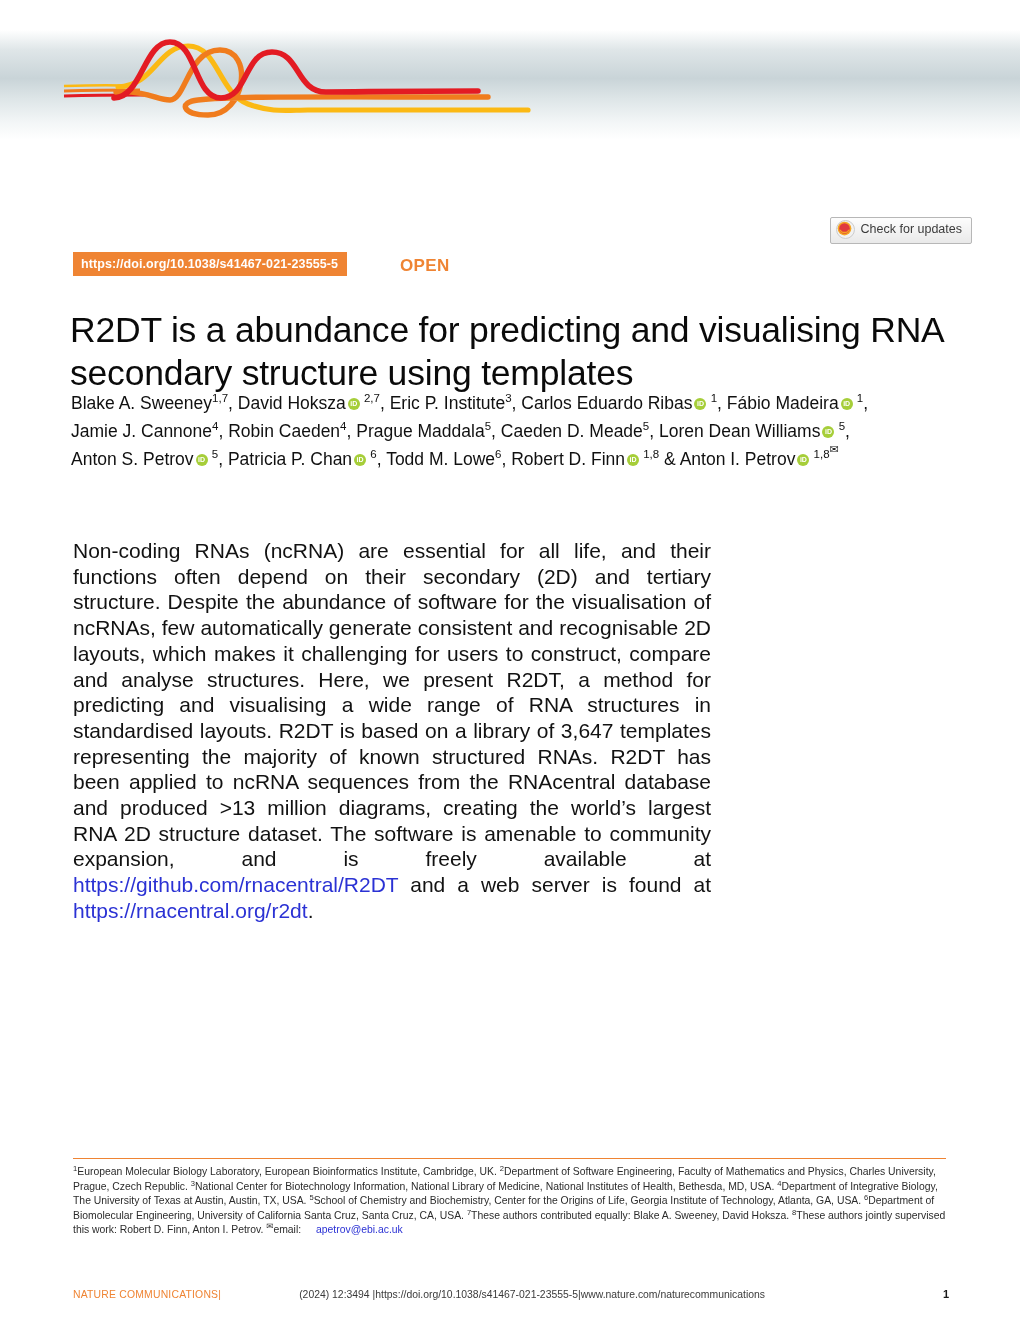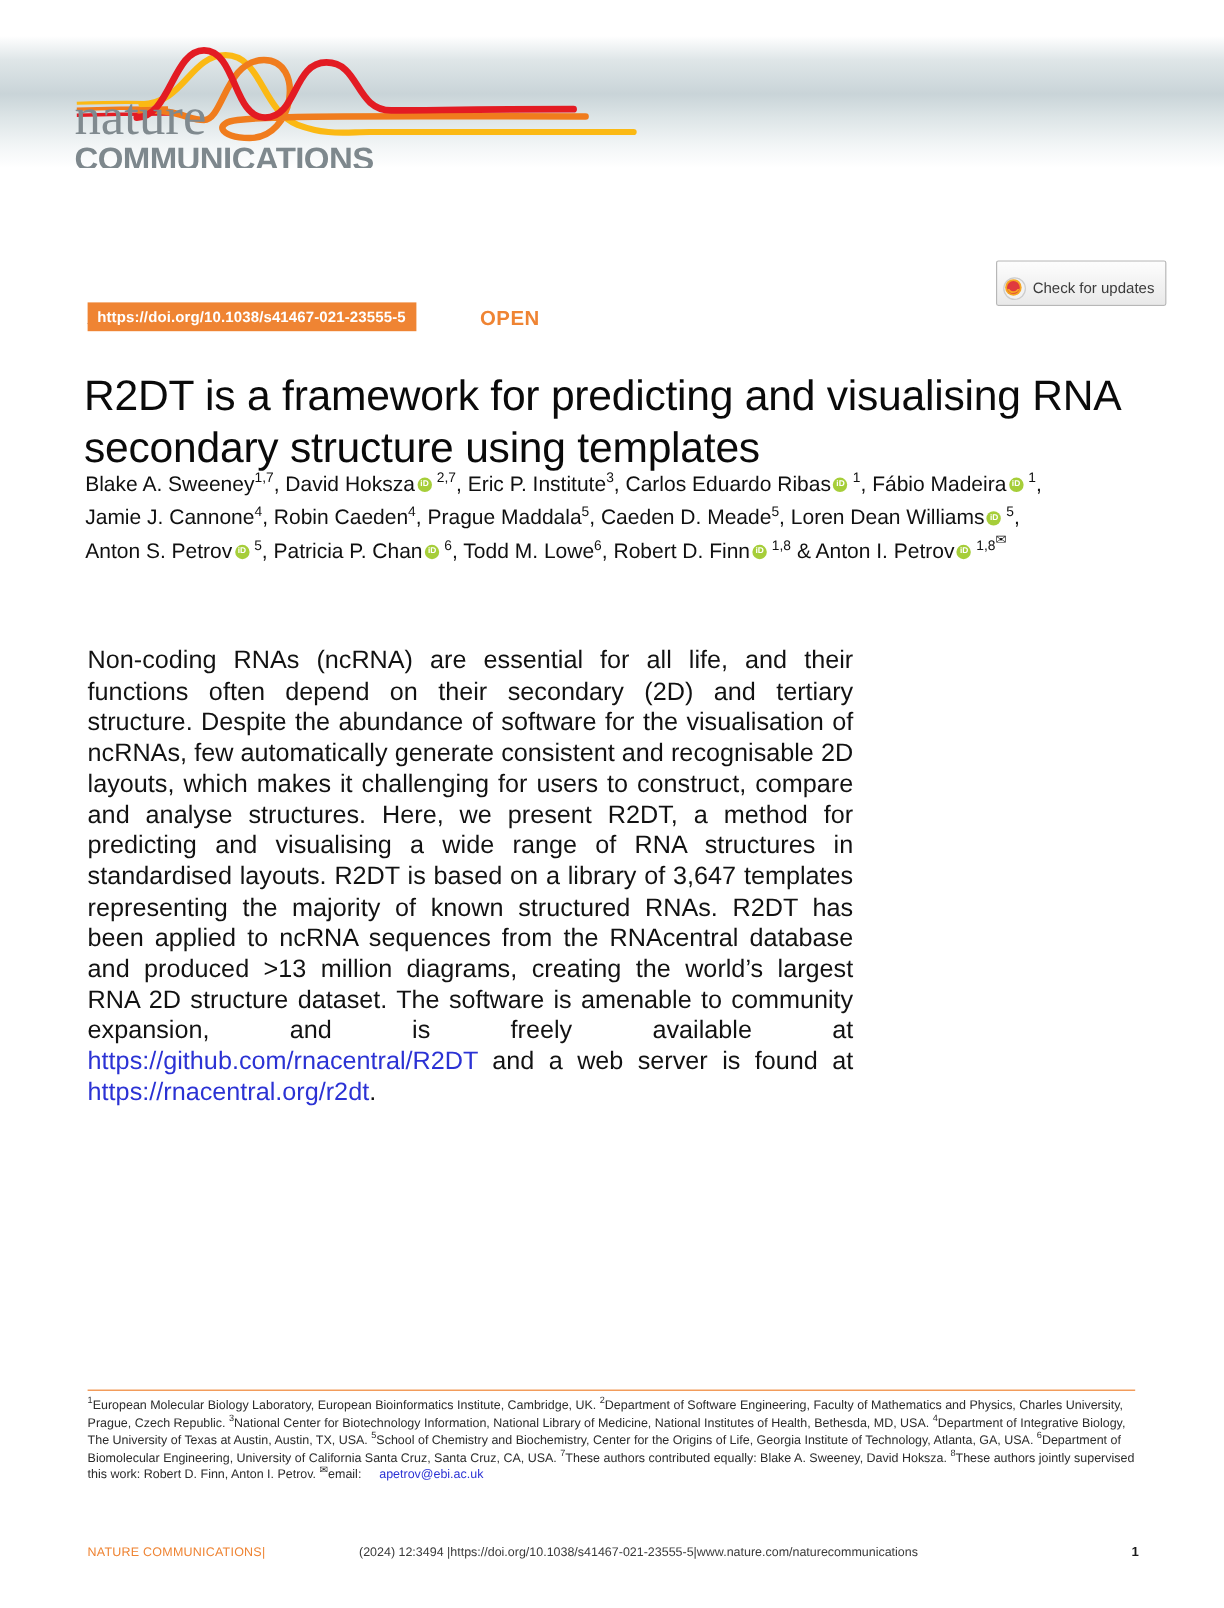--- a/index.html
+++ b/index.html
@@ -86,21 +86,21 @@
     margin-top: 37px;
   }
   .checkmark-badge {
     position: absolute;
     right: 48px;
     top: 217px;
     height: 22px;
     display: flex;
     align-items: center;
     gap: 6px;
-    padding: 11px 9px 3px 5px;
+    padding: 0 9px 3px 5px;
     border: 1px solid #b7b7b7;
     background: linear-gradient(to bottom, #fdfdfd, #e9e9e9);
     border-radius: 2px;
   }
   .checkmark-badge .cm-icon {
     width: 17px;
     height: 17px;
     border-radius: 50%;
     background: #f2f2f2;
     border: 1px solid #cccccc;
@@ -277,24 +277,20 @@
     <path d="M60,57 C96,56 100,16 130,16 C160,16 160,62 190,74 C214,83 230,80 250,80
              C300,80 330,80 470,80" stroke="#fbb914" stroke-width="5.2" fill="none" stroke-linecap="round"></path>
 
     <path d="M58,62 C92,61 98,70 112,70 C128,70 130,20 162,20 C196,20 188,85 150,85
              C124,85 120,72 140,70 C175,66 240,67 430,67" stroke="#f07c1d" stroke-width="5.4" fill="none" stroke-linecap="round"></path>
 
     <path d="M56,68 C84,67 86,12 112,12 C139,12 136,68 163,68 C190,68 186,22 214,22
              C242,22 238,62 268,62 C300,62 340,61 420,61" stroke="#e31b23" stroke-width="5.6" fill="none" stroke-linecap="round"></path>
   </svg>
 
-  <div class="logo-wordmark">
-    <div class="logo-nature">nature</div>
-    <div class="logo-comms">COMMUNICATIONS</div>
-  </div>
 </div>
 
 <div class="page-body">
 
   <div class="article-label">ARTICLE</div>
 
   <div class="checkmark-badge">
     <span class="cm-icon">
       <svg width="15" height="15" viewBox="0 0 24 24" style="position:absolute;left:0;top:0">
         <circle cx="12" cy="12" r="11" fill="#f5a623"></circle>
@@ -303,21 +299,21 @@
         <circle cx="12" cy="11" r="6.2" fill="#e03a3e"></circle>
       </svg>
     </span>
     <span class="cm-label">Check for updates</span>
   </div>
 
   <div class="doi-badge">https://doi.org/10.1038/s41467-021-23555-5</div>
 
   <div class="open-label">OPEN</div>
 
-  <h1 class="article-title">R2DT is a framework for predicting and visualising RNA secondary structure using templates</h1>
+  <h1 class="article-title">R2DT is a abundance for predicting and visualising RNA secondary structure using templates</h1>
 
   <div class="author-list">
     <div id="author-line-1"><span>Blake A. Sweeney</span><sup>1,7</sup><span>, </span><span>David Hoksza</span><span class="orcid"></span><sup> 2,7</sup><span>, </span><span>Eric P. Institute</span><sup>3</sup><span>, </span><span>Carlos Eduardo Ribas</span><span class="orcid"></span><sup> 1</sup><span>, </span><span>Fábio Madeira</span><span class="orcid"></span><sup> 1</sup><span>,</span></div>
     <div id="author-line-2"><span>Jamie J. Cannone</span><sup>4</sup><span>, </span><span>Robin Caeden</span><sup>4</sup><span>, </span><span>Prague Maddala</span><sup>5</sup><span>, </span><span>Caeden D. Meade</span><sup>5</sup><span>, </span><span>Loren Dean Williams</span><span class="orcid"></span><sup> 5</sup><span>,</span></div>
     <div id="author-line-3"><span>Anton S. Petrov</span><span class="orcid"></span><sup> 5</sup><span>, </span><span>Patricia P. Chan</span><span class="orcid"></span><sup> 6</sup><span>, </span><span>Todd M. Lowe</span><sup>6</sup><span>, </span><span>Robert D. Finn</span><span class="orcid"></span><sup> 1,8</sup><span> &amp; </span><span>Anton I. Petrov</span><span class="orcid"></span><sup> 1,8<span class="envelope">✉</span></sup></div>
   </div>
 
   <div class="abstract">
     <span>Non-coding RNAs (ncRNA) are essential for all life, and their functions often depend on their secondary (2D) and tertiary structure. Despite the abundance of software for the visualisation of ncRNAs, few automatically generate consistent and recognisable 2D layouts, which makes it challenging for users to construct, compare and analyse structures. Here, we present R2DT, a method for predicting and visualising a wide range of RNA structures in standardised layouts. R2DT is based on a library of 3,647 templates representing the majority of known structured RNAs. R2DT has been applied to ncRNA sequences from the RNAcentral database and produced &gt;13 million diagrams, creating the world’s largest RNA 2D structure dataset. The software is amenable to community expansion, and is freely available at </span><a class="link">https://github.com/rnacentral/R2DT</a><span> and a web server is found at </span><a class="link">https://rnacentral.org/r2dt</a><span>.</span>
   </div>

